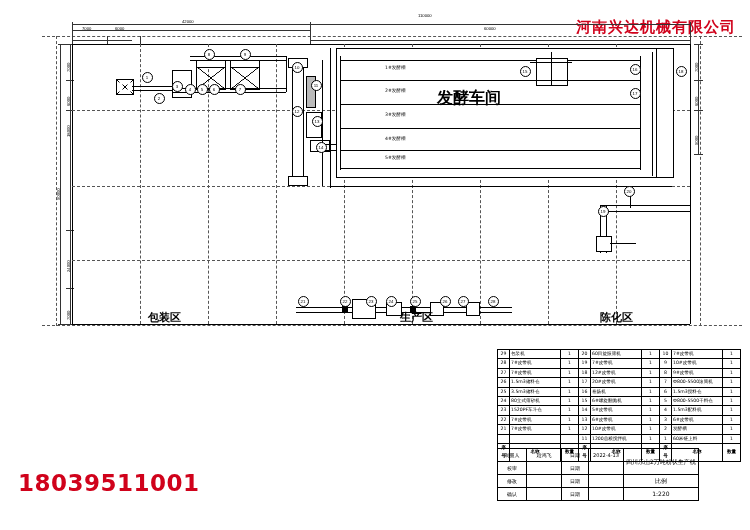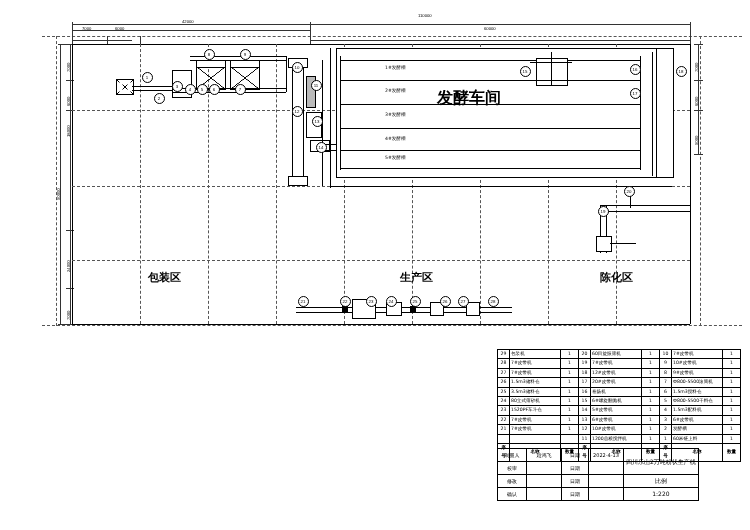--- a/index.html
+++ b/index.html
@@ -19,21 +19,21 @@
   .dim{position:absolute;height:0;border-top:0.6px solid #333;}
   .dimlbl{position:absolute;font-size:4.2px;color:#000;white-space:nowrap;}
   .vlbl{position:absolute;font-size:4.2px;color:#000;white-space:nowrap;
         transform:rotate(-90deg);transform-origin:left top;}
   .tick{position:absolute;width:0;border-left:0.6px solid #333;}
   
   .bub{position:absolute;width:9px;height:9px;border:0.7px solid #000;border-radius:50%;
        background:#fff;font-size:4.4px;line-height:9px;text-align:center;color:#000;}
   
   .zone{position:absolute;font-size:11px;color:#000;font-weight:bold;white-space:nowrap;
-        font-family:"DejaVu Sans",sans-serif;}
+        font-family:"DejaVu Sans",sans-serif;margin-top:40px;}
   .hallname{position:absolute;font-size:16px;color:#000;font-weight:bold;white-space:nowrap;
         font-family:"DejaVu Sans",sans-serif;}
   .rowlbl{position:absolute;font-size:4.6px;color:#000;white-space:nowrap;
         font-family:"DejaVu Sans",sans-serif;}
   
   .company{position:absolute;right:14px;top:18px;color:#d0021b;font-size:15px;font-weight:bold;
         letter-spacing:1px;font-family:"DejaVu Sans",sans-serif;}
   .phone{position:absolute;left:18px;top:470px;color:#d0021b;font-size:23px;font-weight:bold;
         letter-spacing:0.5px;font-family:"DejaVu Sans",sans-serif;}
   
@@ -59,20 +59,22 @@
         linear-gradient(to top right,transparent 48.5%,#000 49.3%,#000 50.7%,transparent 51.5%),
         linear-gradient(to bottom right,transparent 48.5%,#000 49.3%,#000 50.7%,transparent 51.5%);}
   .fill{position:absolute;background:#000;}
   .gray{position:absolute;background:#bbb;border:0.6px solid #000;}
 </style>
 </head>
 <body>
 
 <div class="stage">
 
+  <div class="company">河南兴达机械有限公司</div>
+  <div class="phone">18039511001</div>
 
   <div class="hdash" style="left:42px;top:36px;width:700px;"></div>
   <div class="hdash" style="left:42px;top:325px;width:700px;"></div>
   <div class="vdash" style="left:56px;top:36px;height:290px;"></div>
   <div class="vdash" style="left:700px;top:36px;height:290px;"></div>
 
   <div class="dim" style="left:72px;top:40px;width:60px;"></div>
   <div class="dim" style="left:72px;top:30px;width:238px;"></div>
   <div class="dim" style="left:310px;top:40px;width:380px;"></div>
   <div class="dim" style="left:72px;top:24px;width:618px;"></div>

